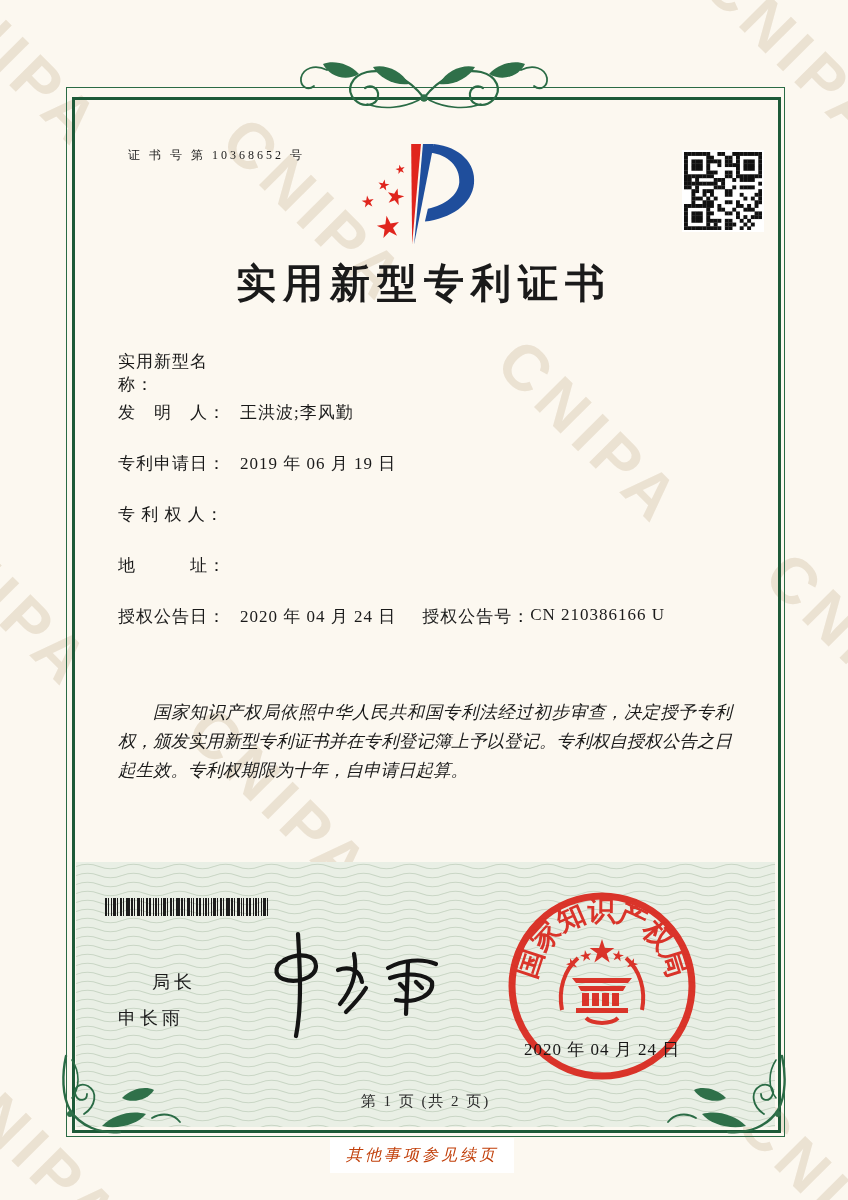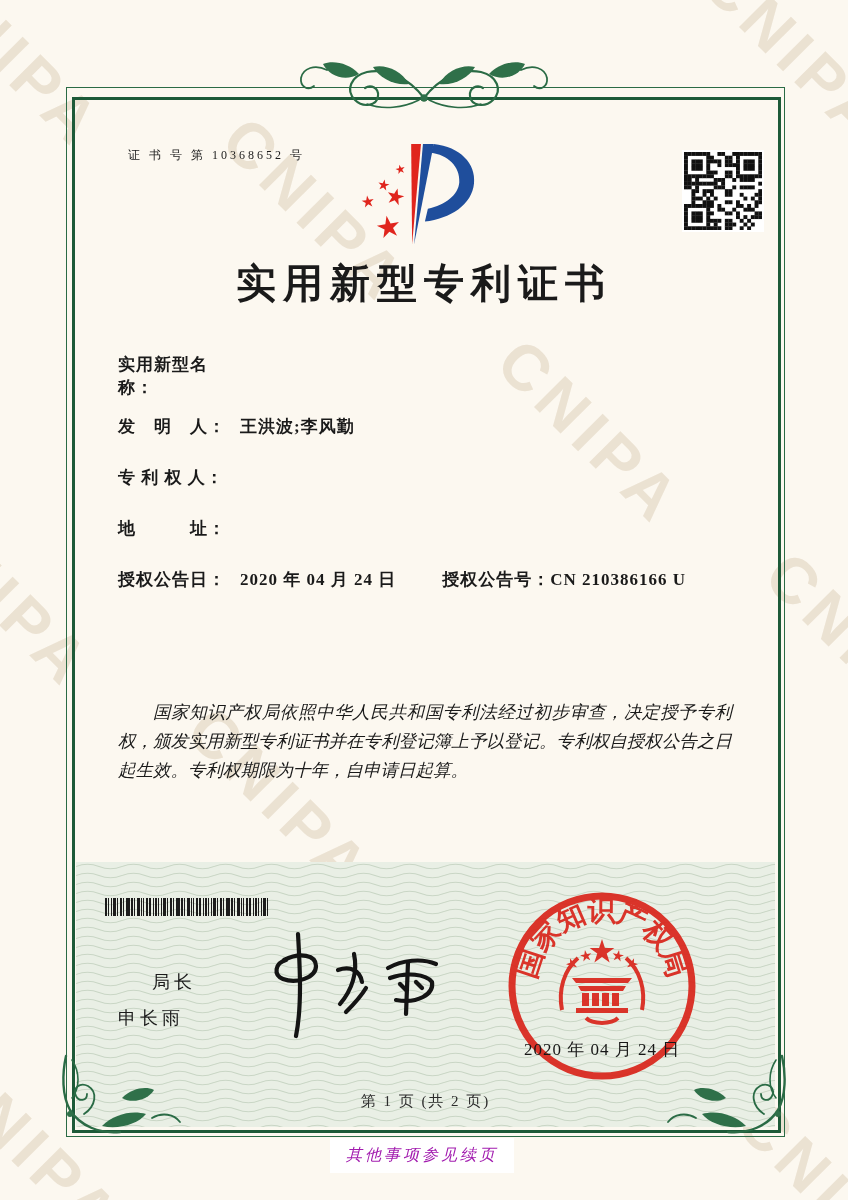--- a/index.html
+++ b/index.html
@@ -30,40 +30,40 @@
   
   .band{position:absolute; left:76px; top:862px; width:699px; height:265px; z-index:1;}
   
   .cert-no{position:absolute; left:128px; top:147px; font-size:12px; letter-spacing:3px; z-index:3;}
   .logo{position:absolute; left:356px; top:140px; z-index:3;}
   .qr{position:absolute; left:682px; top:150px; width:78px; height:78px; z-index:3; background:#fff; padding:2px;}
   .title{position:absolute; left:0; top:256px; width:100%; text-align:center;
     font-size:40px; font-weight:700; letter-spacing:7px; z-index:3;}
   
   .fields{position:absolute; left:118px; top:350px; width:620px; z-index:3; font-size:17px;}
-  .frow{display:flex; align-items:center; height:51px;font-weight:bold;}
+  .frow{display:flex; align-items:flex-start; height:51px;}
   .frow .lbl{width:122px; flex-shrink:0; letter-spacing:1px;}
   .frow .val{letter-spacing:1px;}
-  .frow .lbl2{margin-left:46px; flex-shrink:0; letter-spacing:1px;}
+  .frow .lbl2{margin-left:26px; flex-shrink:0; letter-spacing:1px;}
   
   .body-text{position:absolute; left:118px; top:698px; width:614px; z-index:3;
     font-size:17.5px; line-height:29px; text-align:justify; font-style:italic;}
   .body-text p{margin:0; text-indent:2em;}
   
   .barcode{position:absolute; left:105px; top:898px; z-index:3;}
   .role{position:absolute; left:118px; top:970px; font-size:18px; letter-spacing:4px; z-index:3;margin-left:34px;}
   .signer{position:absolute; left:118px; top:1006px; font-size:18px; letter-spacing:4px; z-index:3;}
   .signature{position:absolute; left:250px; top:928px; z-index:3;}
   .seal{position:absolute; left:502px; top:886px; z-index:3; opacity:0.93;}
   .seal-date{position:absolute; left:504px; top:1038px; width:196px; text-align:center;
     font-size:17px; letter-spacing:1px; color:#171717; z-index:4;}
   .page-no{position:absolute; left:76px; top:1092px; width:699px; text-align:center;
     font-size:15px; letter-spacing:2px; color:#2c2c2c; z-index:3;}
   .note{position:absolute; left:330px; top:1138px; background:#ffffff; padding:7px 16px;
-    font-size:16px; font-style:italic; letter-spacing:3px; color:#a21caf; z-index:3;}
+    font-size:16px; font-style:italic; letter-spacing:3px; color:#c2410c; z-index:3;}
 </style>
 </head>
 <body>
 
 <div class="page">
 
   <span class="wm" style="left:10px;  top:55px;">CNIPA</span>
   <span class="wm" style="left:795px; top:52px;">CNIPA</span>
   <span class="wm" style="left:315px; top:210px;">CNIPA</span>
   <span class="wm" style="left:590px; top:432px;">CNIPA</span>
@@ -379,20 +379,24 @@
 
   <div class="fields">
     <div class="frow">
       <span class="lbl">实用新型名称：</span>
     </div>
     <div class="frow">
       <span class="lbl">发　明　人：</span>
       <span class="val">王洪波;李风勤</span>
     </div>
     <div class="frow">
+      <span class="lbl">专利申请日：</span>
+      <span class="val">2019 年 06 月 19 日</span>
+    </div>
+    <div class="frow">
       <span class="lbl">专 利 权 人：</span>
     </div>
     <div class="frow">
       <span class="lbl">地　　　址：</span>
     </div>
     <div class="frow">
       <span class="lbl">授权公告日：</span>
       <span class="val">2020 年 04 月 24 日</span>
       <span class="lbl2">授权公告号：</span>
       <span class="val">CN 210386166 U</span>

